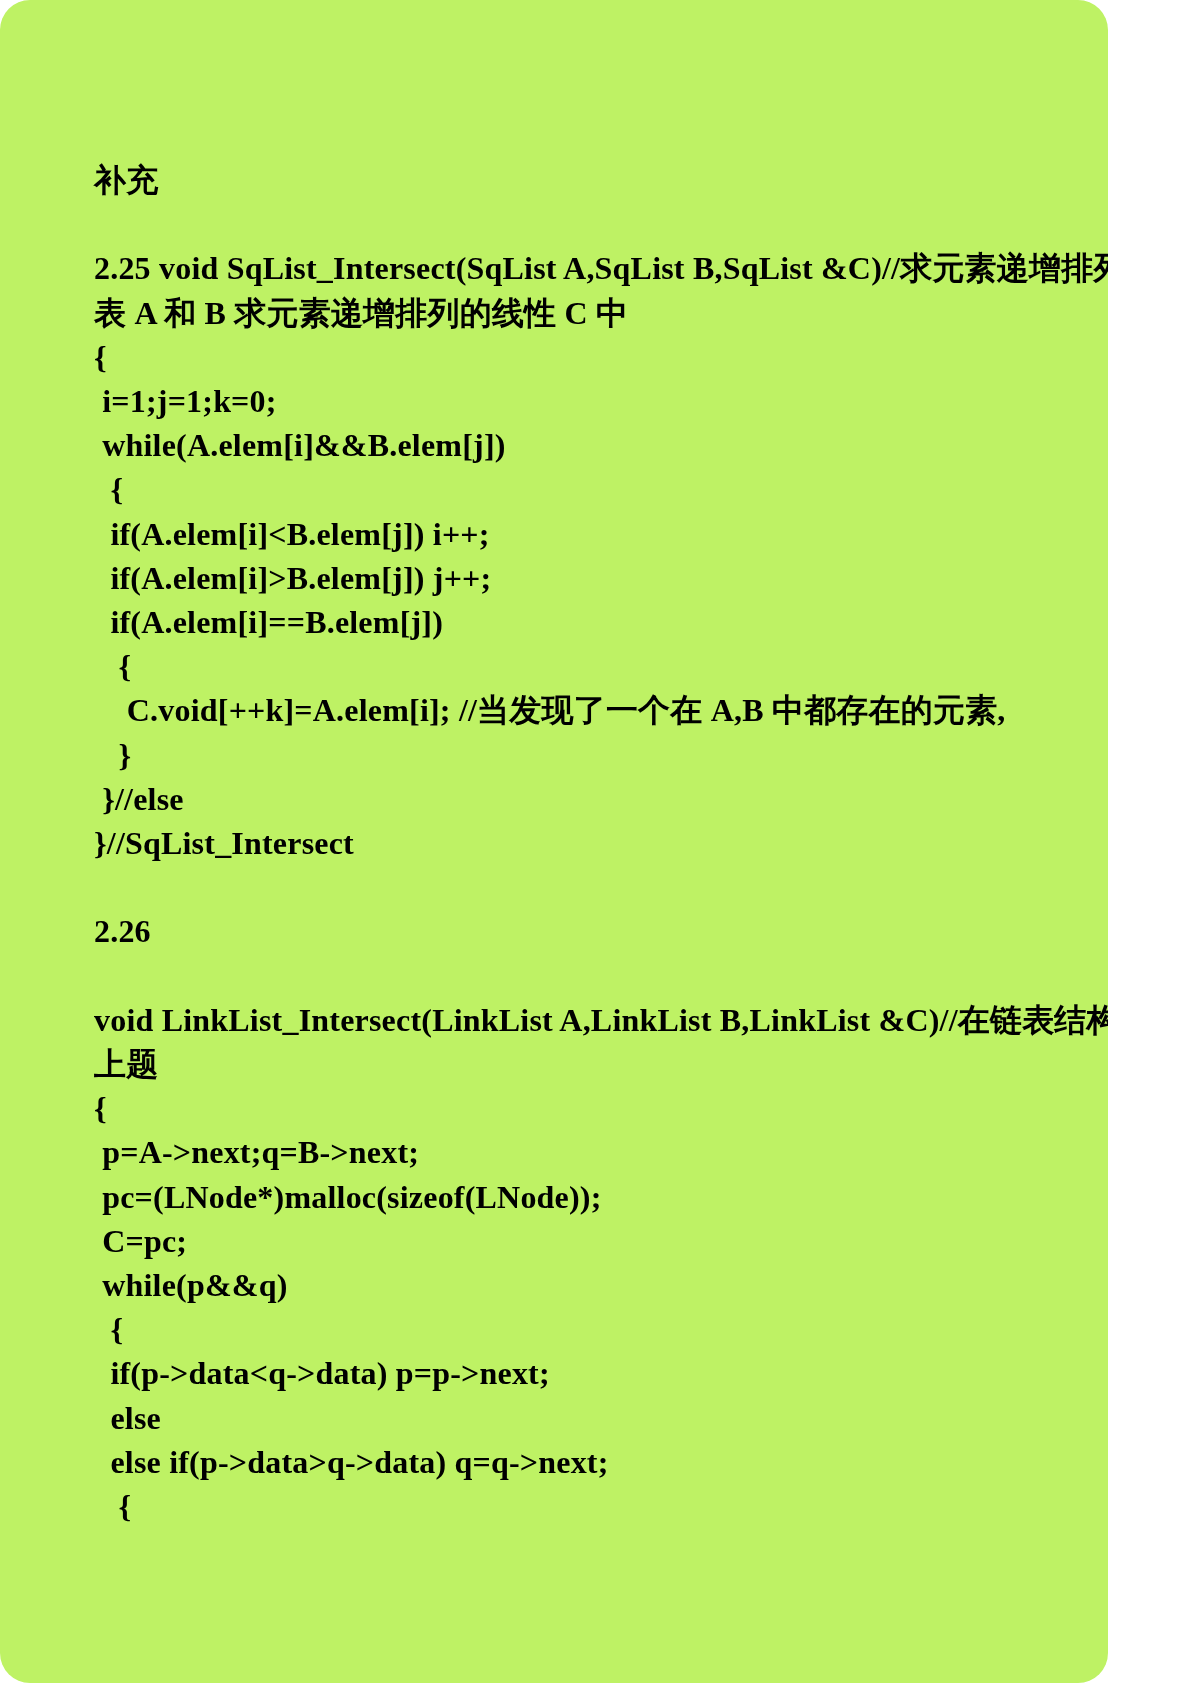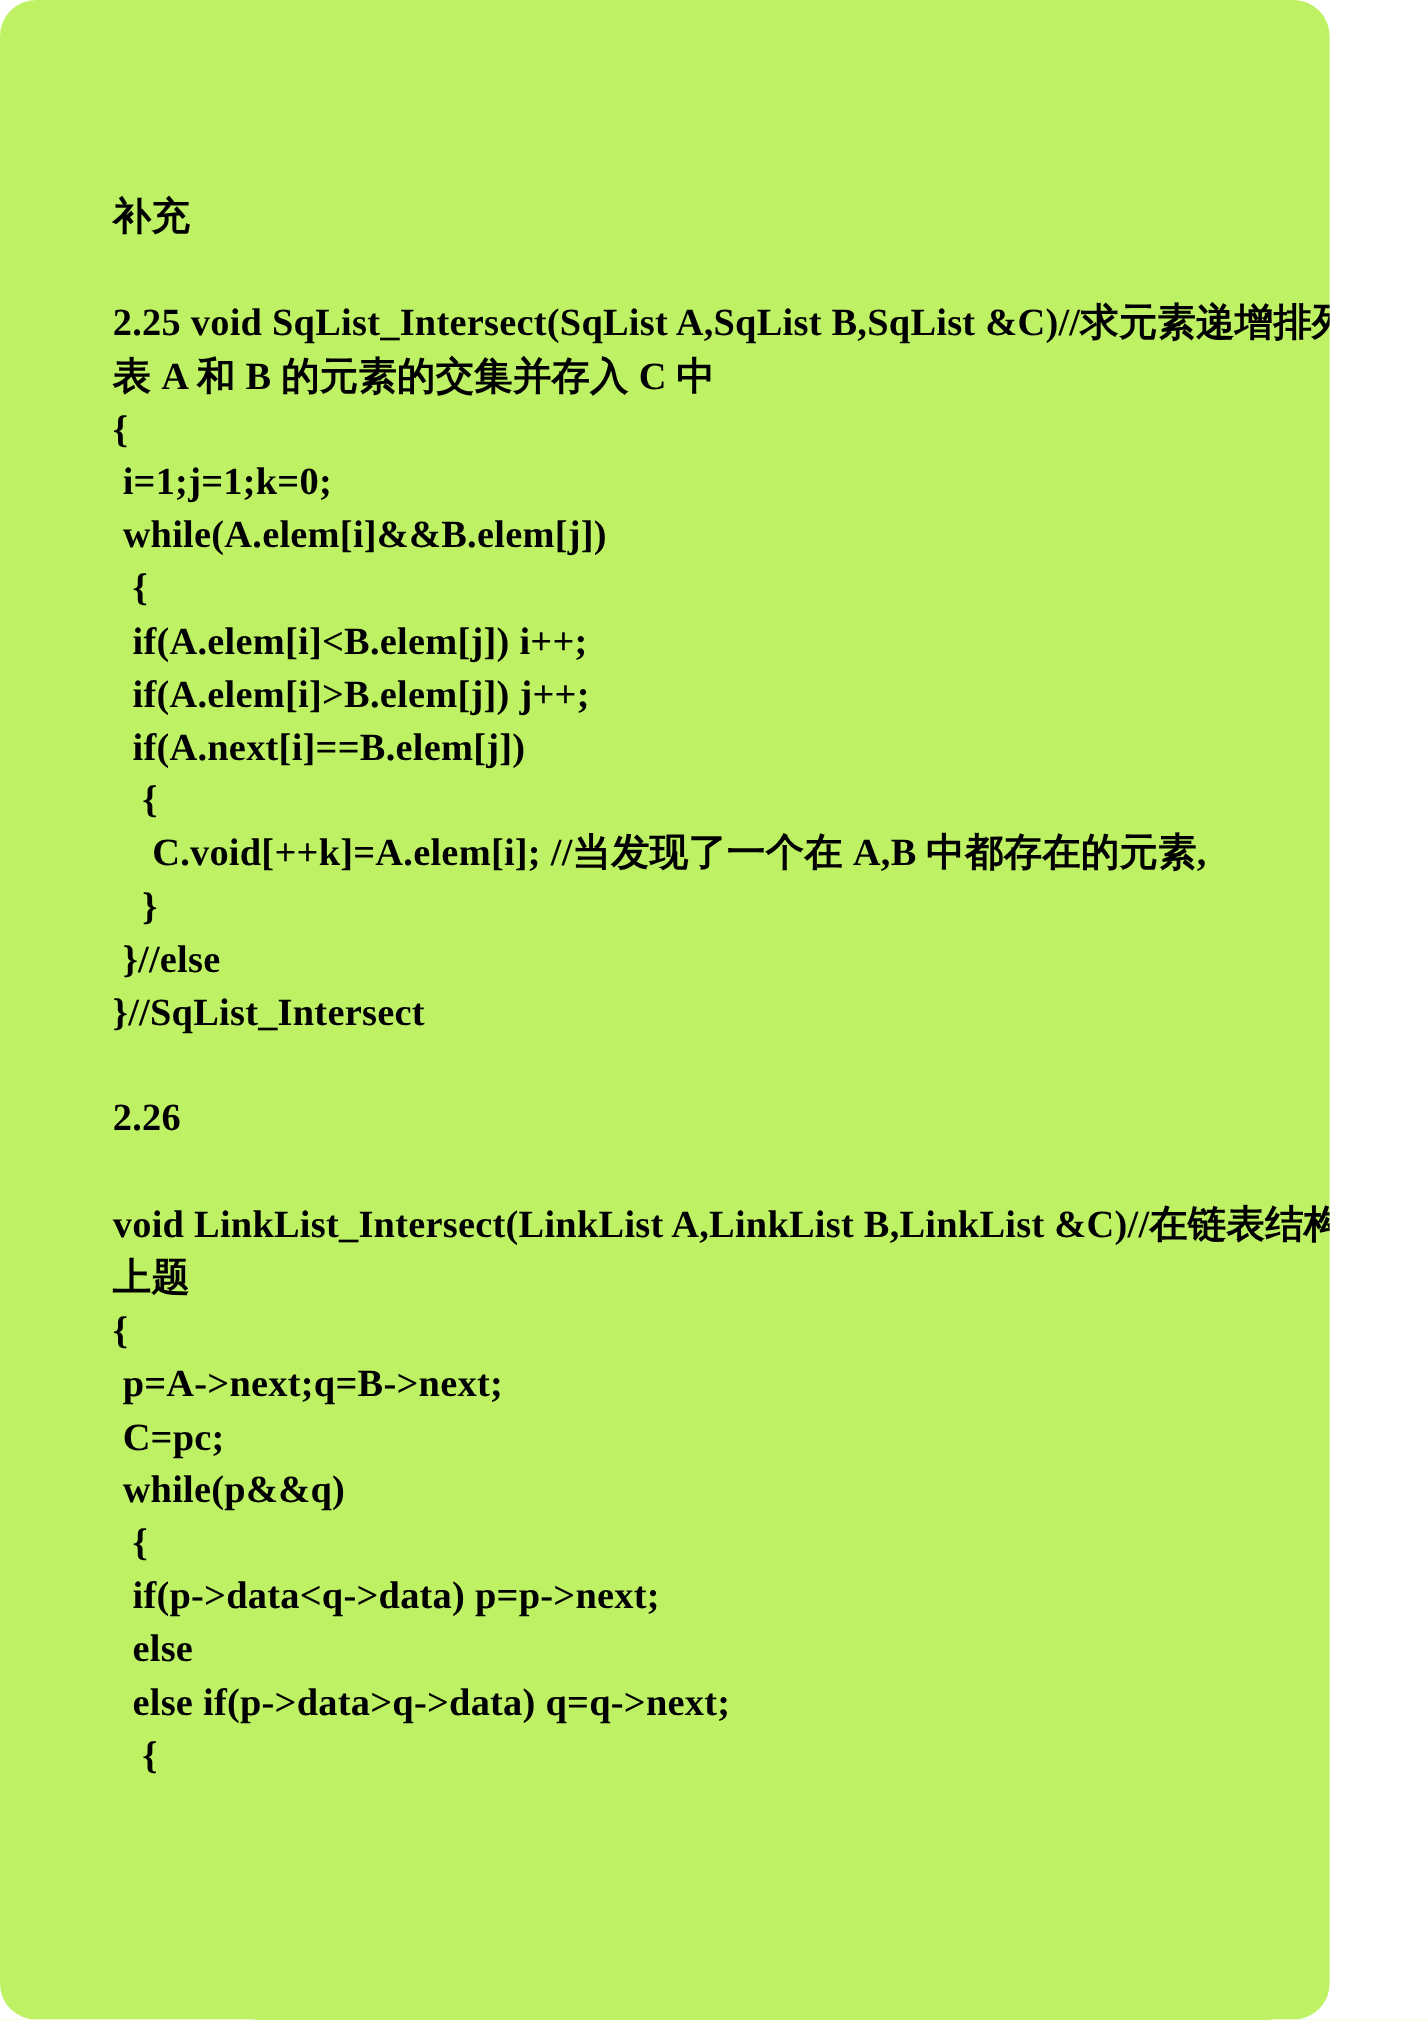--- a/index.html
+++ b/index.html
@@ -33,40 +33,41 @@
   }
 </style>
 </head>
 <body>
 
 <div class="page">
   <div class="page-content">
     <div class="line">补充</div>
     <div class="line"></div>
     <div class="line">2.25 void SqList_Intersect(SqList A,SqList B,SqList &amp;C)//求元素递增排列的线性</div>
-    <div class="line">表 A 和 B 的元素的交集并存入 C 中</div>
+    <div class="line">表 A 和 B 求元素递增排列的线性 C 中</div>
     <div class="line">{</div>
     <div class="line"> i=1;j=1;k=0;</div>
     <div class="line"> while(A.elem[i]&amp;&amp;B.elem[j])</div>
     <div class="line">  {</div>
     <div class="line">  if(A.elem[i]&lt;B.elem[j]) i++;</div>
     <div class="line">  if(A.elem[i]&gt;B.elem[j]) j++;</div>
-    <div class="line">  if(A.next[i]==B.elem[j])</div>
+    <div class="line">  if(A.elem[i]==B.elem[j])</div>
     <div class="line">   {</div>
     <div class="line">    C.void[++k]=A.elem[i]; //当发现了一个在 A,B 中都存在的元素,</div>
     <div class="line">   }</div>
     <div class="line"> }//else</div>
     <div class="line">}//SqList_Intersect</div>
     <div class="line"></div>
     <div class="line">2.26</div>
     <div class="line"></div>
     <div class="line">void LinkList_Intersect(LinkList A,LinkList B,LinkList &amp;C)//在链表结构上重做</div>
     <div class="line">上题</div>
     <div class="line">{</div>
     <div class="line"> p=A-&gt;next;q=B-&gt;next;</div>
+    <div class="line"> pc=(LNode*)malloc(sizeof(LNode));</div>
     <div class="line"> C=pc;</div>
     <div class="line"> while(p&amp;&amp;q)</div>
     <div class="line">  {</div>
     <div class="line">  if(p-&gt;data&lt;q-&gt;data) p=p-&gt;next;</div>
     <div class="line">  else</div>
     <div class="line">  else if(p-&gt;data&gt;q-&gt;data) q=q-&gt;next;</div>
     <div class="line">   {</div>
   </div>
 </div>
 

